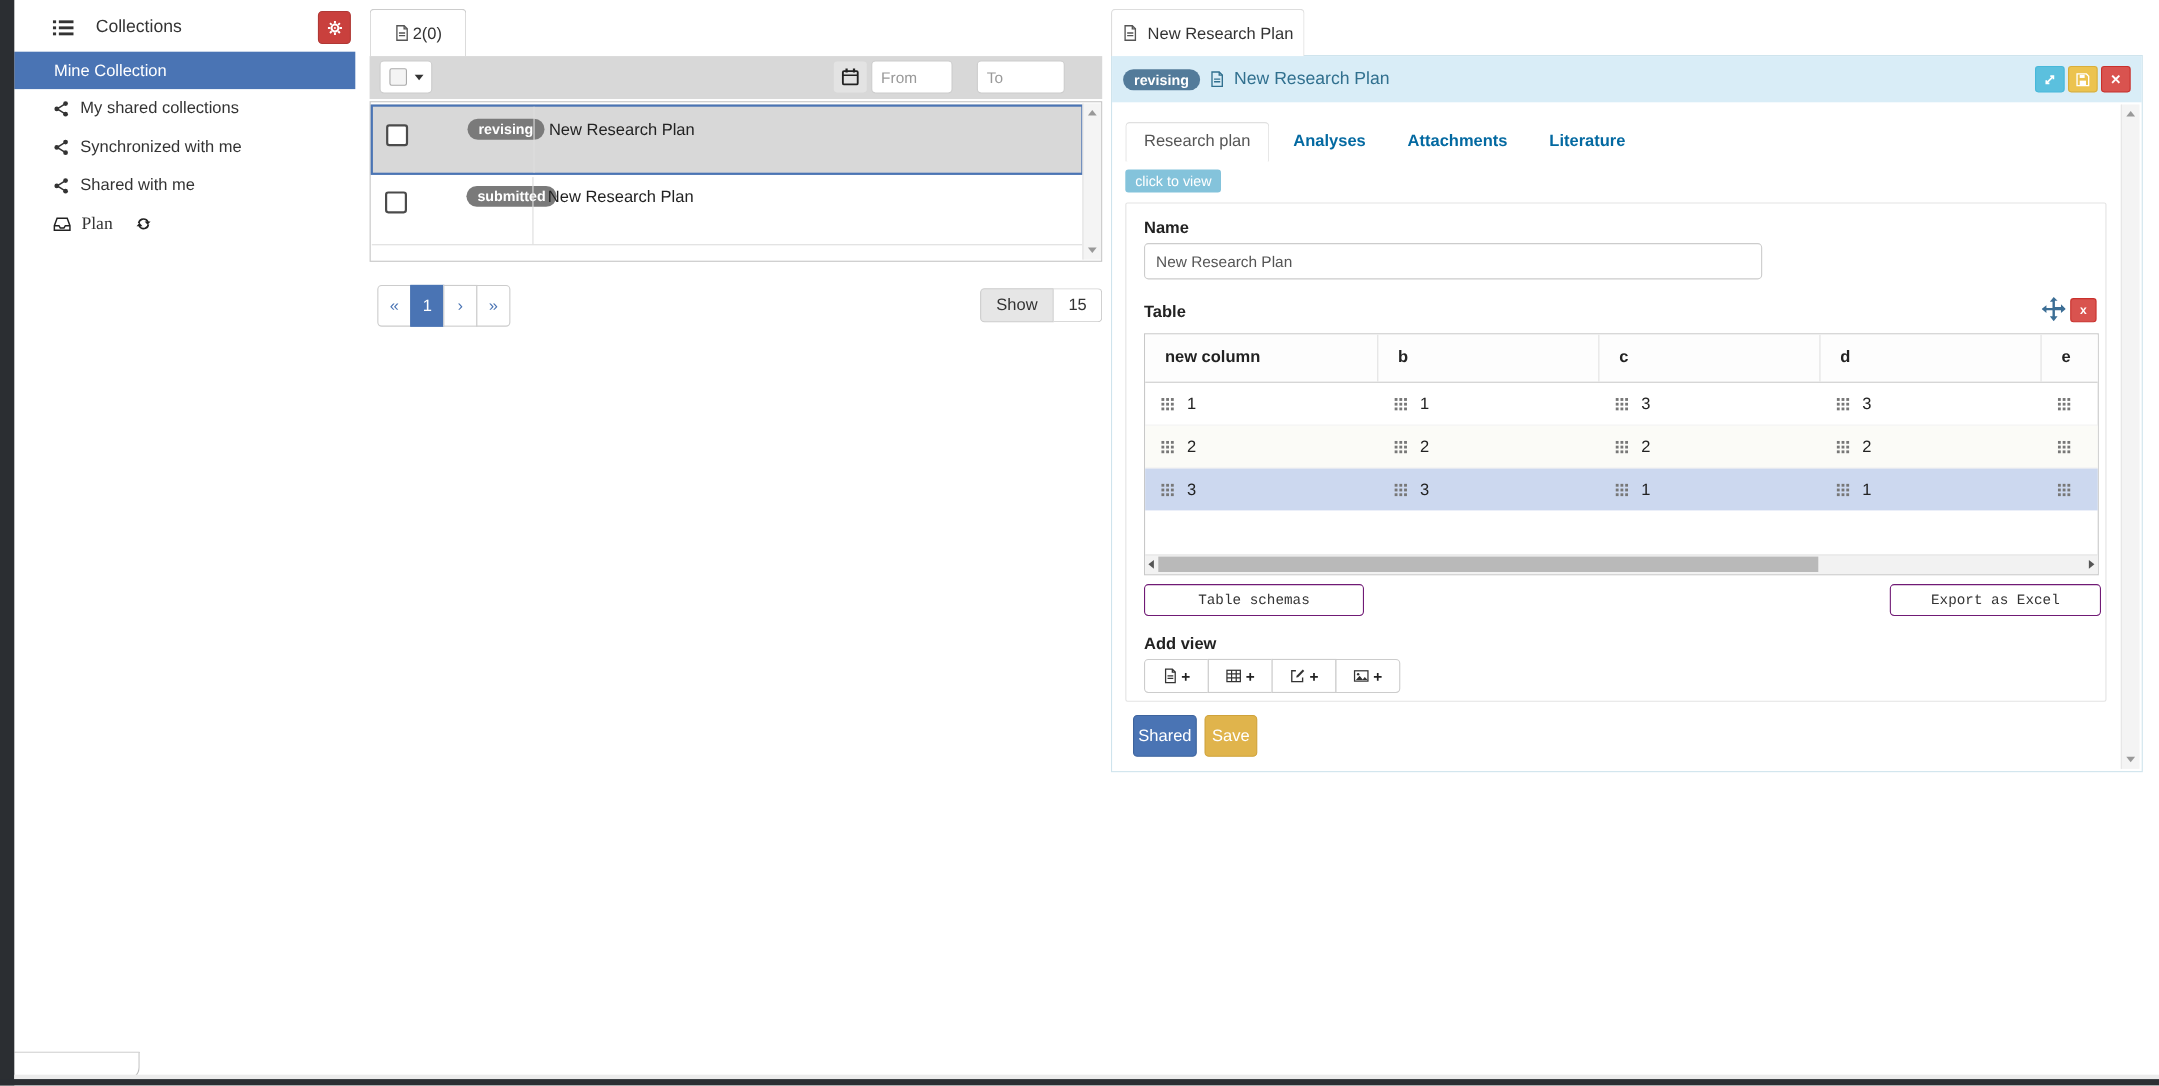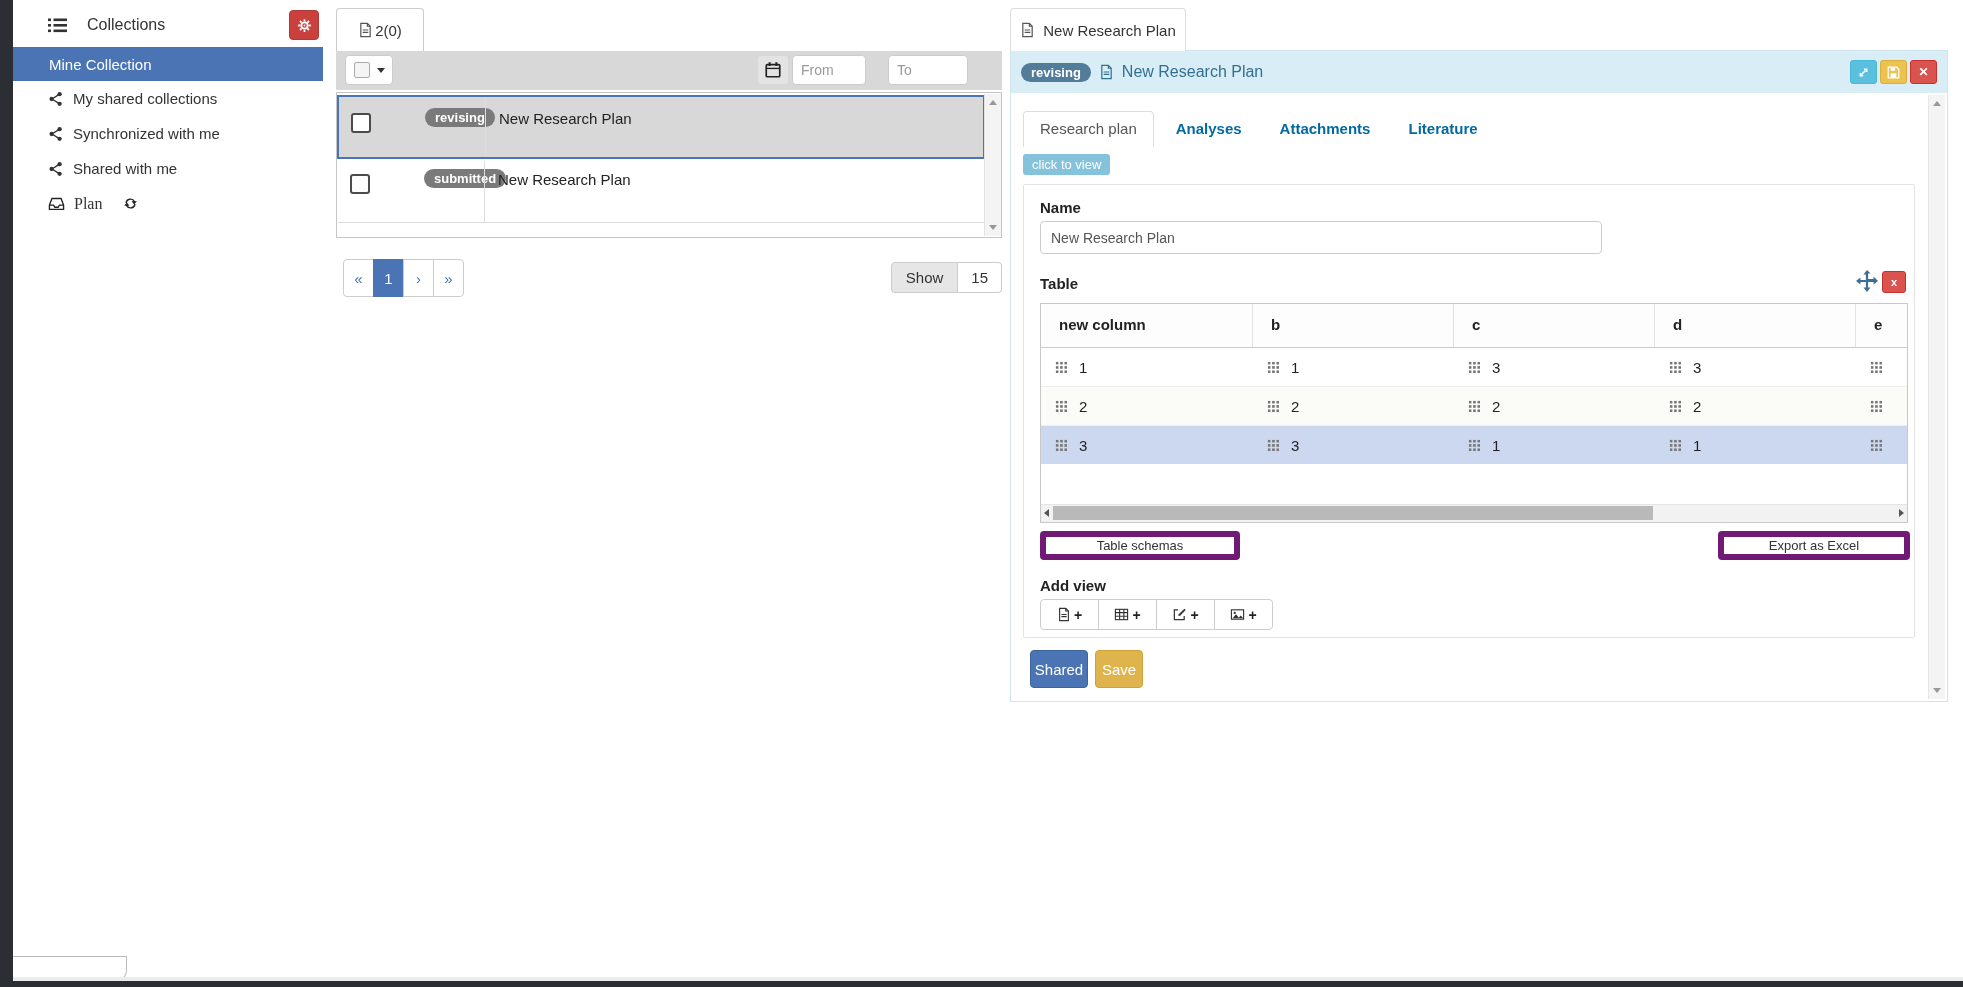--- a/index.html
+++ b/index.html
@@ -114,22 +114,22 @@
   .t-row.selrow{background:#ccd8ef;border-bottom:none;}
   .t-cell{box-sizing:border-box;display:flex;align-items:center;gap:11px;padding-left:14px;font-size:15px;color:#222;}
   .handle{width:13px;height:13px;flex:none;cursor:grab;
           background-image:radial-gradient(circle,#777 1.3px,transparent 1.4px);background-size:4.3px 4.3px;}
   .t-hscroll{position:absolute;left:0;right:0;bottom:0;height:17px;background:#f2f2f2;border-top:1px solid #e4e4e4;cursor:pointer;}
   .t-hscroll .thumb{position:absolute;left:12px;top:1px;width:600px;height:14px;background:#b9b9b9;}
   .t-hscroll .la,.t-hscroll .ra{position:absolute;top:4px;width:0;height:0;border-top:4px solid transparent;border-bottom:4px solid transparent;}
   .t-hscroll .la{left:3px;border-right:5px solid #555;}
   .t-hscroll .ra{right:3px;border-left:5px solid #555;}
 
-  .f-btn{position:absolute;top:346px;height:29px;border:6px solid #701a75;border-radius:4px;background:#fff;
-         font-size:13px;color:#333;display:flex;align-items:center;justify-content:center;cursor:pointer;box-sizing:border-box;}
+  .f-btn{position:absolute;top:346px;height:29px;border:1px solid #701a75;border-radius:4px;background:#fff;
+         font-size:13px;color:#333;display:flex;align-items:center;justify-content:center;cursor:pointer;box-sizing:border-box;font-family:Liberation Mono, monospace;}
   .f-btn.schemas{left:16px;width:200px;}
   .f-btn.export{left:694px;width:192px;}
 
   .add-group{position:absolute;left:16px;top:414px;display:flex;}
   .add-btn{width:59px;height:31px;border:1px solid #ccc;background:#fff;margin-left:-1px;display:flex;
            align-items:center;justify-content:center;gap:3px;cursor:pointer;box-sizing:border-box;}
   .add-btn:first-child{border-radius:4px 0 0 4px;margin-left:0;}
   .add-btn:last-child{border-radius:0 4px 4px 0;}
   .plus{font-weight:bold;font-size:14px;color:#222;line-height:1;}
 

